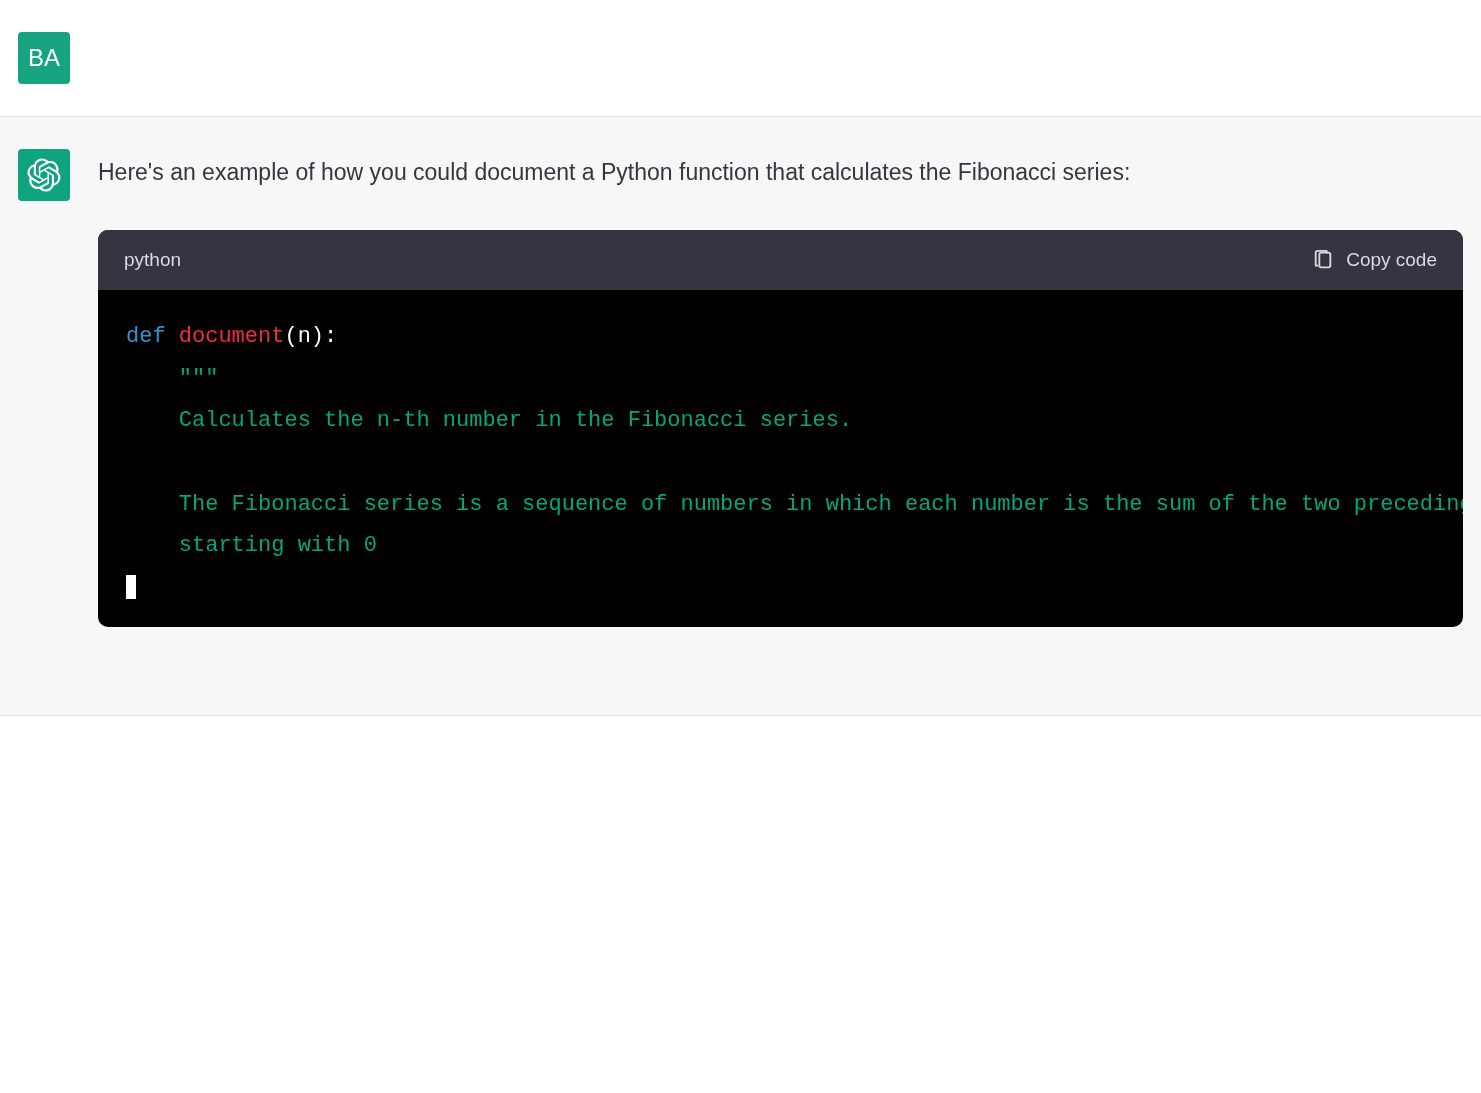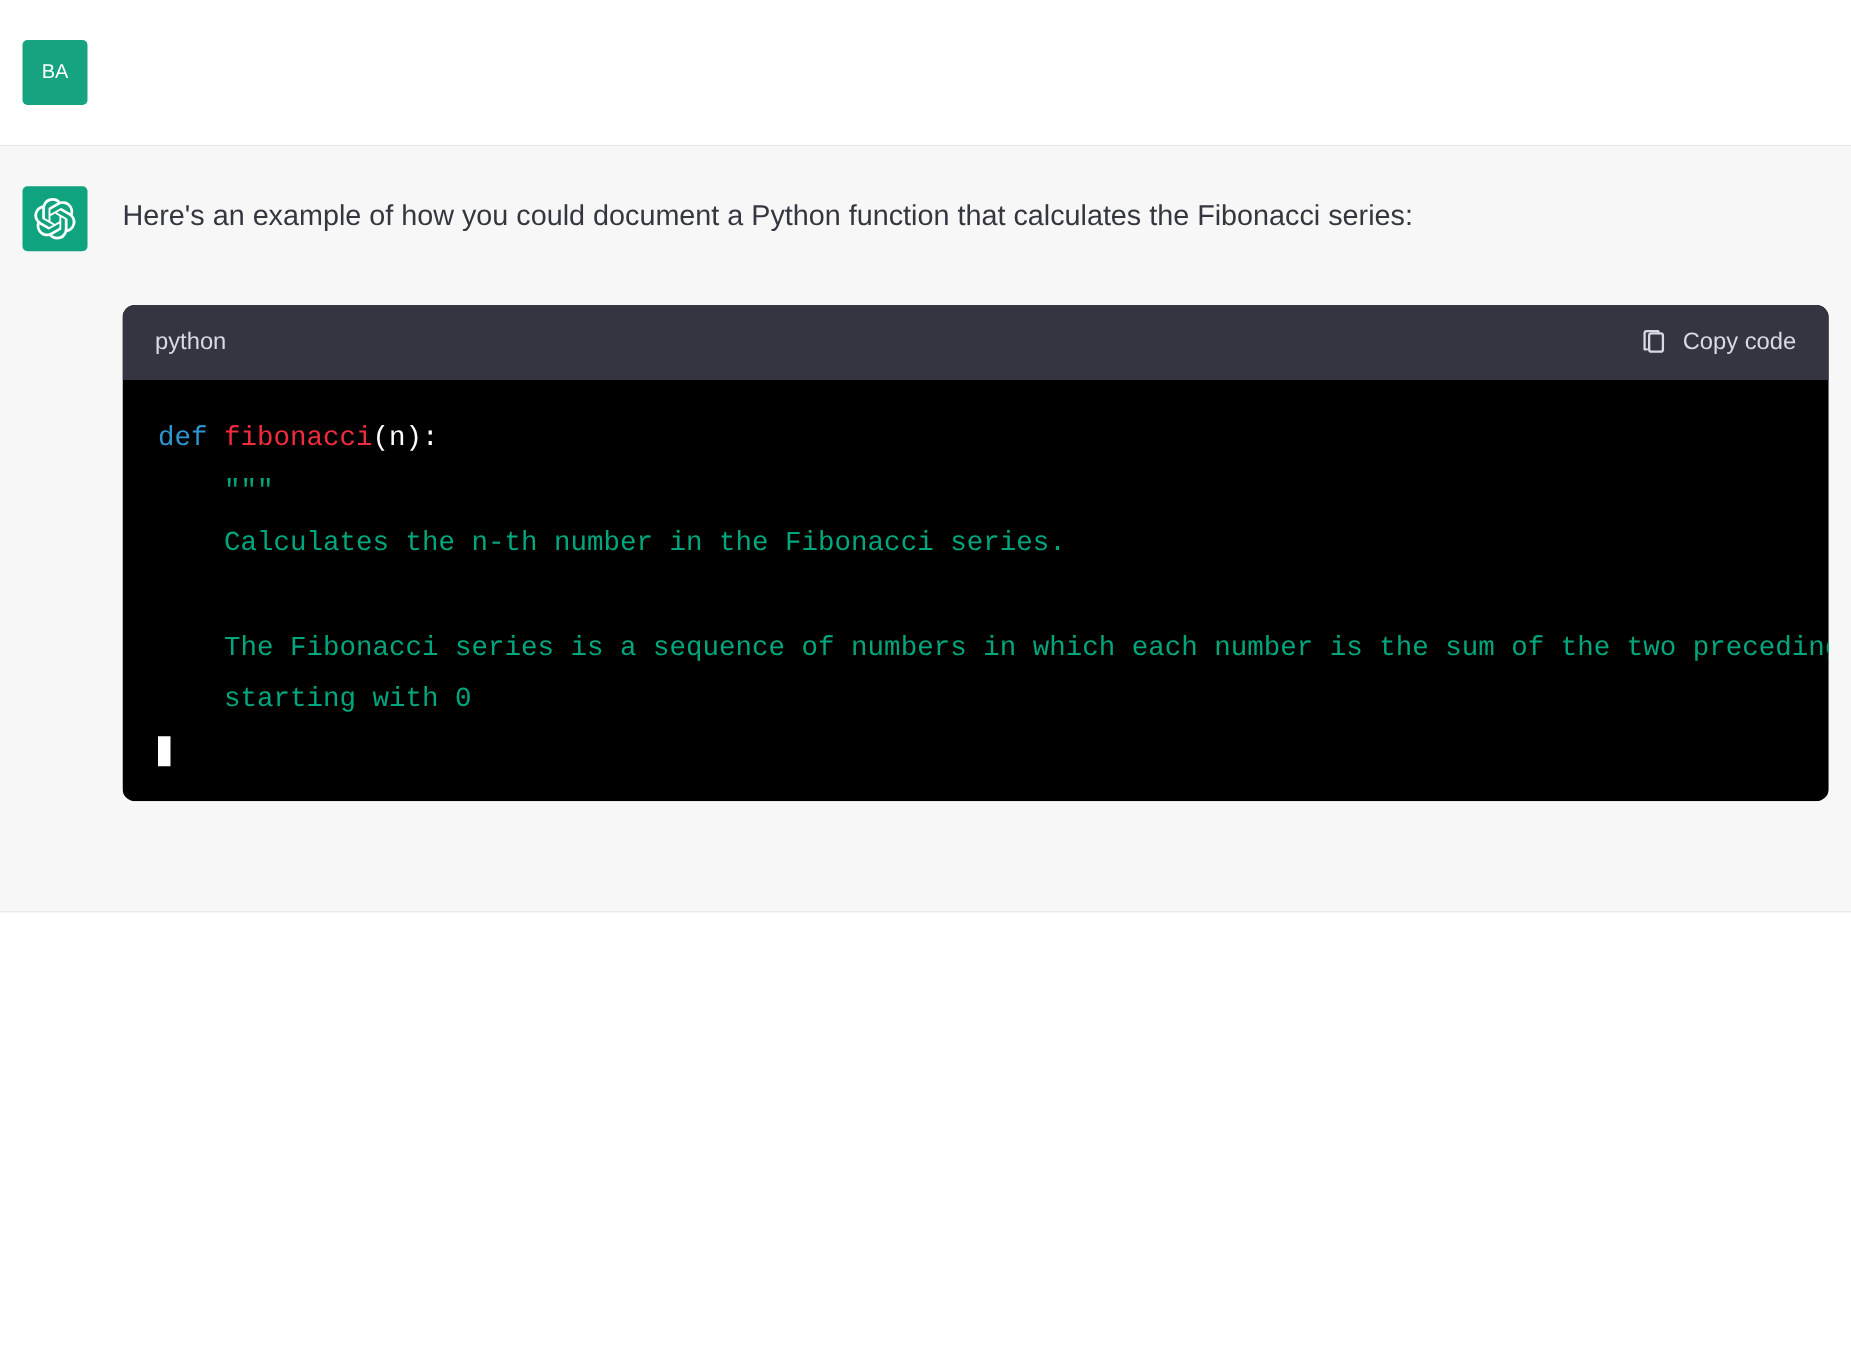--- a/index.html
+++ b/index.html
@@ -28,21 +28,21 @@
       padding-bottom: 88px;
     }
     .avatar {
       width: 52px;
       height: 52px;
       border-radius: 4px;
       display: flex;
       align-items: center;
       justify-content: center;
       flex-shrink: 0;
-      font-size: 16px;
+      font-size: 24px;
       font-weight: 500;
       color: #ffffff;
     }
     .avatar.user-avatar {
       background: #16a37f;
     }
     .avatar.assistant-avatar {
       background: #10a37f;
     }
     .avatar.assistant-avatar svg {
@@ -52,21 +52,21 @@
     .message-content {
       flex: 1;
       font-size: 23px;
       line-height: 1.7;
       color: #353740;
       padding-top: 4px;
       min-width: 0;
       overflow: hidden;
     }
     .code-block {
-      margin-top: 52px;
+      margin-top: 38px;
       border-radius: 10px;
       overflow: hidden;
       background: #000000;
     }
     .code-header {
       background: #343540;
       padding: 14px 26px;
       display: flex;
       justify-content: space-between;
       align-items: center;
@@ -140,21 +140,21 @@
       <div class="code-header">
         <span>python</span>
         <div class="copy-button">
           <svg viewBox="0 0 24 24" fill="none" stroke="currentColor" stroke-width="2" stroke-linecap="round" stroke-linejoin="round">
             <rect x="8" y="4" width="12" height="16" rx="2"></rect>
             <path d="M16 4V2H6a2 2 0 0 0-2 2v14h2"></path>
           </svg>
           <span>Copy code</span>
         </div>
       </div>
-      <div class="code-body"><span class="tok-keyword">def</span> <span class="tok-funcname">fibonacci</span><span class="tok-punct">(</span><span class="tok-param">n</span><span class="tok-punct">):</span>
+      <div class="code-body"><span class="tok-keyword">def</span> <span class="tok-funcname">document</span><span class="tok-punct">(</span><span class="tok-param">n</span><span class="tok-punct">):</span>
     <span class="tok-docstring">"""</span>
     <span class="tok-docstring">Calculates the n-th number in the Fibonacci series.</span>
 
     <span class="tok-docstring">The Fibonacci series is a sequence of numbers in which each number is the sum of the two preceding ones,</span>
     <span class="tok-docstring">starting with 0</span>
 <span class="cursor"></span></div>
     </div>
   </div>
 </div>
 

